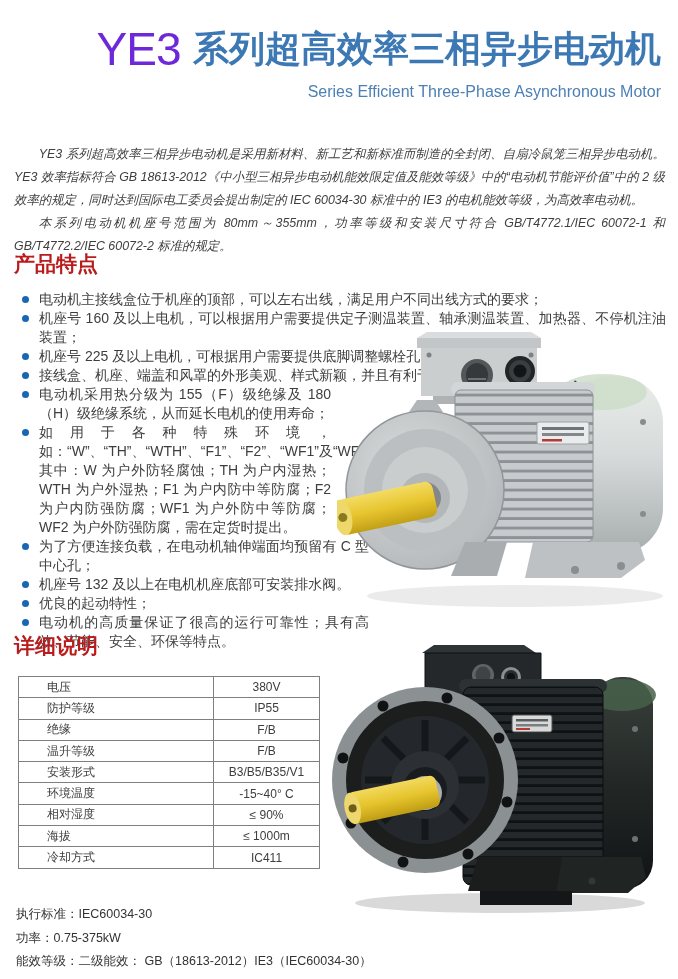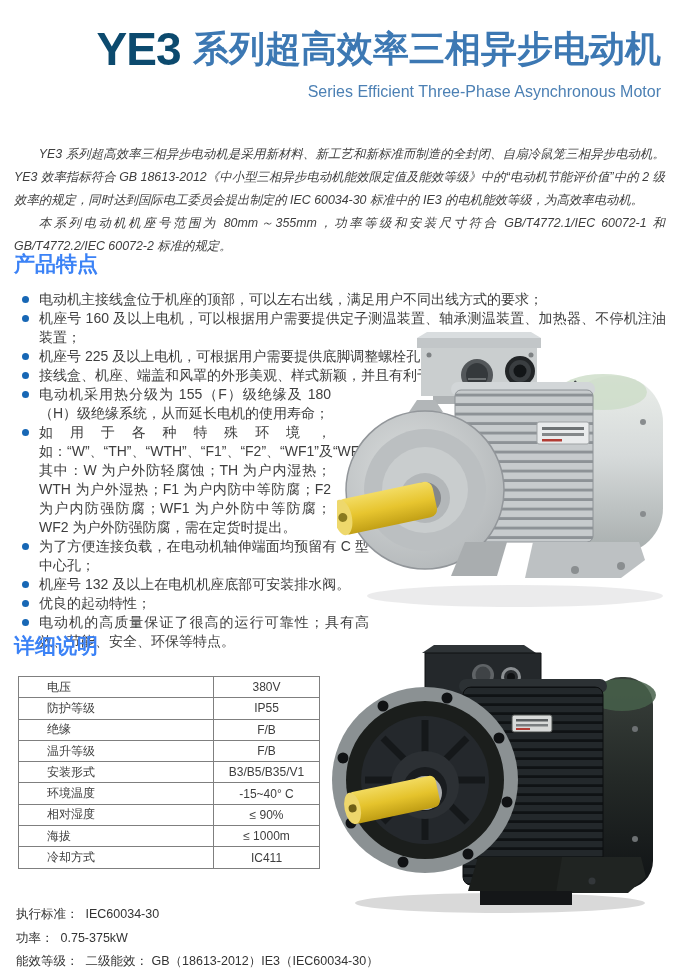--- a/index.html
+++ b/index.html
@@ -5,28 +5,28 @@
   * { margin:0; padding:0; box-sizing:border-box; }
   html,body { background:#ffffff; }
   .page {
     position:relative; width:678px; height:979px; background:#ffffff;
     font-family:"Liberation Sans","DejaVu Sans",sans-serif; overflow:hidden;
     color:#3f3f3f;
   }
   
   .header { position:absolute; top:22px; left:0; right:17px; text-align:right; }
   .title-line { white-space:nowrap; }
-  .brand-model { font-size:46px; font-weight:bold; color:#0c4a6e; letter-spacing:-1px; vertical-align:-4px; }
+  .brand-model { font-size:46px; font-weight:normal; color:#6d28d9; letter-spacing:-1px; vertical-align:-4px; }
   .title-cn { font-size:36px; font-weight:bold; color:#3c78b3; margin-left:8px; }
   .subtitle-en { margin-top:7px; font-size:16px; color:#4c80b4; }
   
   .intro { position:absolute; top:143px; left:14px; right:13px; }
   .intro p { font-size:12.4px; line-height:23px; text-align:justify; text-indent:2em; color:#3e3e3e;font-style:italic; }
   
-  .sec-heading { position:absolute; left:14px; font-size:21px; font-weight:bold; color:#3b82f6; }
+  .sec-heading { position:absolute; left:14px; font-size:21px; font-weight:bold; color:#b91c1c; }
   .features-heading { top:250px; }
   .details-heading { top:632px; }
   
   .features-list { position:absolute; top:290px; left:16px; width:650px; list-style:none; }
   .features-list li { display:flex; align-items:flex-start; font-size:14px; line-height:19px; color:#3e3e3e; }
   .bullet { flex:none; width:7px; height:7px; border-radius:50%; background:#1767b5; margin:6px 10px 0 6px; }
   .features-list li.w292 .ftxt { max-width:292px; }
   .features-list li.w330 .ftxt { max-width:330px; }
   .ftxt { text-align:justify; }
   
@@ -35,21 +35,21 @@
   .motor-black { left:330px; top:643px; width:328px; height:272px; }
   .motor-img svg { width:100%; height:100%; display:block; }
   
   .spec-table { position:absolute; top:676px; left:18px; border-collapse:collapse; table-layout:fixed; width:301px; }
   .spec-table td { border:1px solid #7f7f7f; height:21.3px; font-size:12px; color:#3d3d3d; padding:0; }
   .spec-table td.k { width:195px; padding-left:28px; }
   .spec-table td.v { width:106px; text-align:center; }
   
   .footer { position:absolute; left:16px; top:903px; font-size:12.5px; color:#333333; }
   .fline { line-height:23.5px; white-space:nowrap; }
-  .flabel { margin-right:7px; }
+  .flabel { }
 </style>
 </head>
 <body>
 
 <div class="page">
 
   <div class="header">
     <div class="title-line">
       <span class="brand-model">YE3</span>
       <span class="title-cn">系列超高效率三相异步电动机</span>

